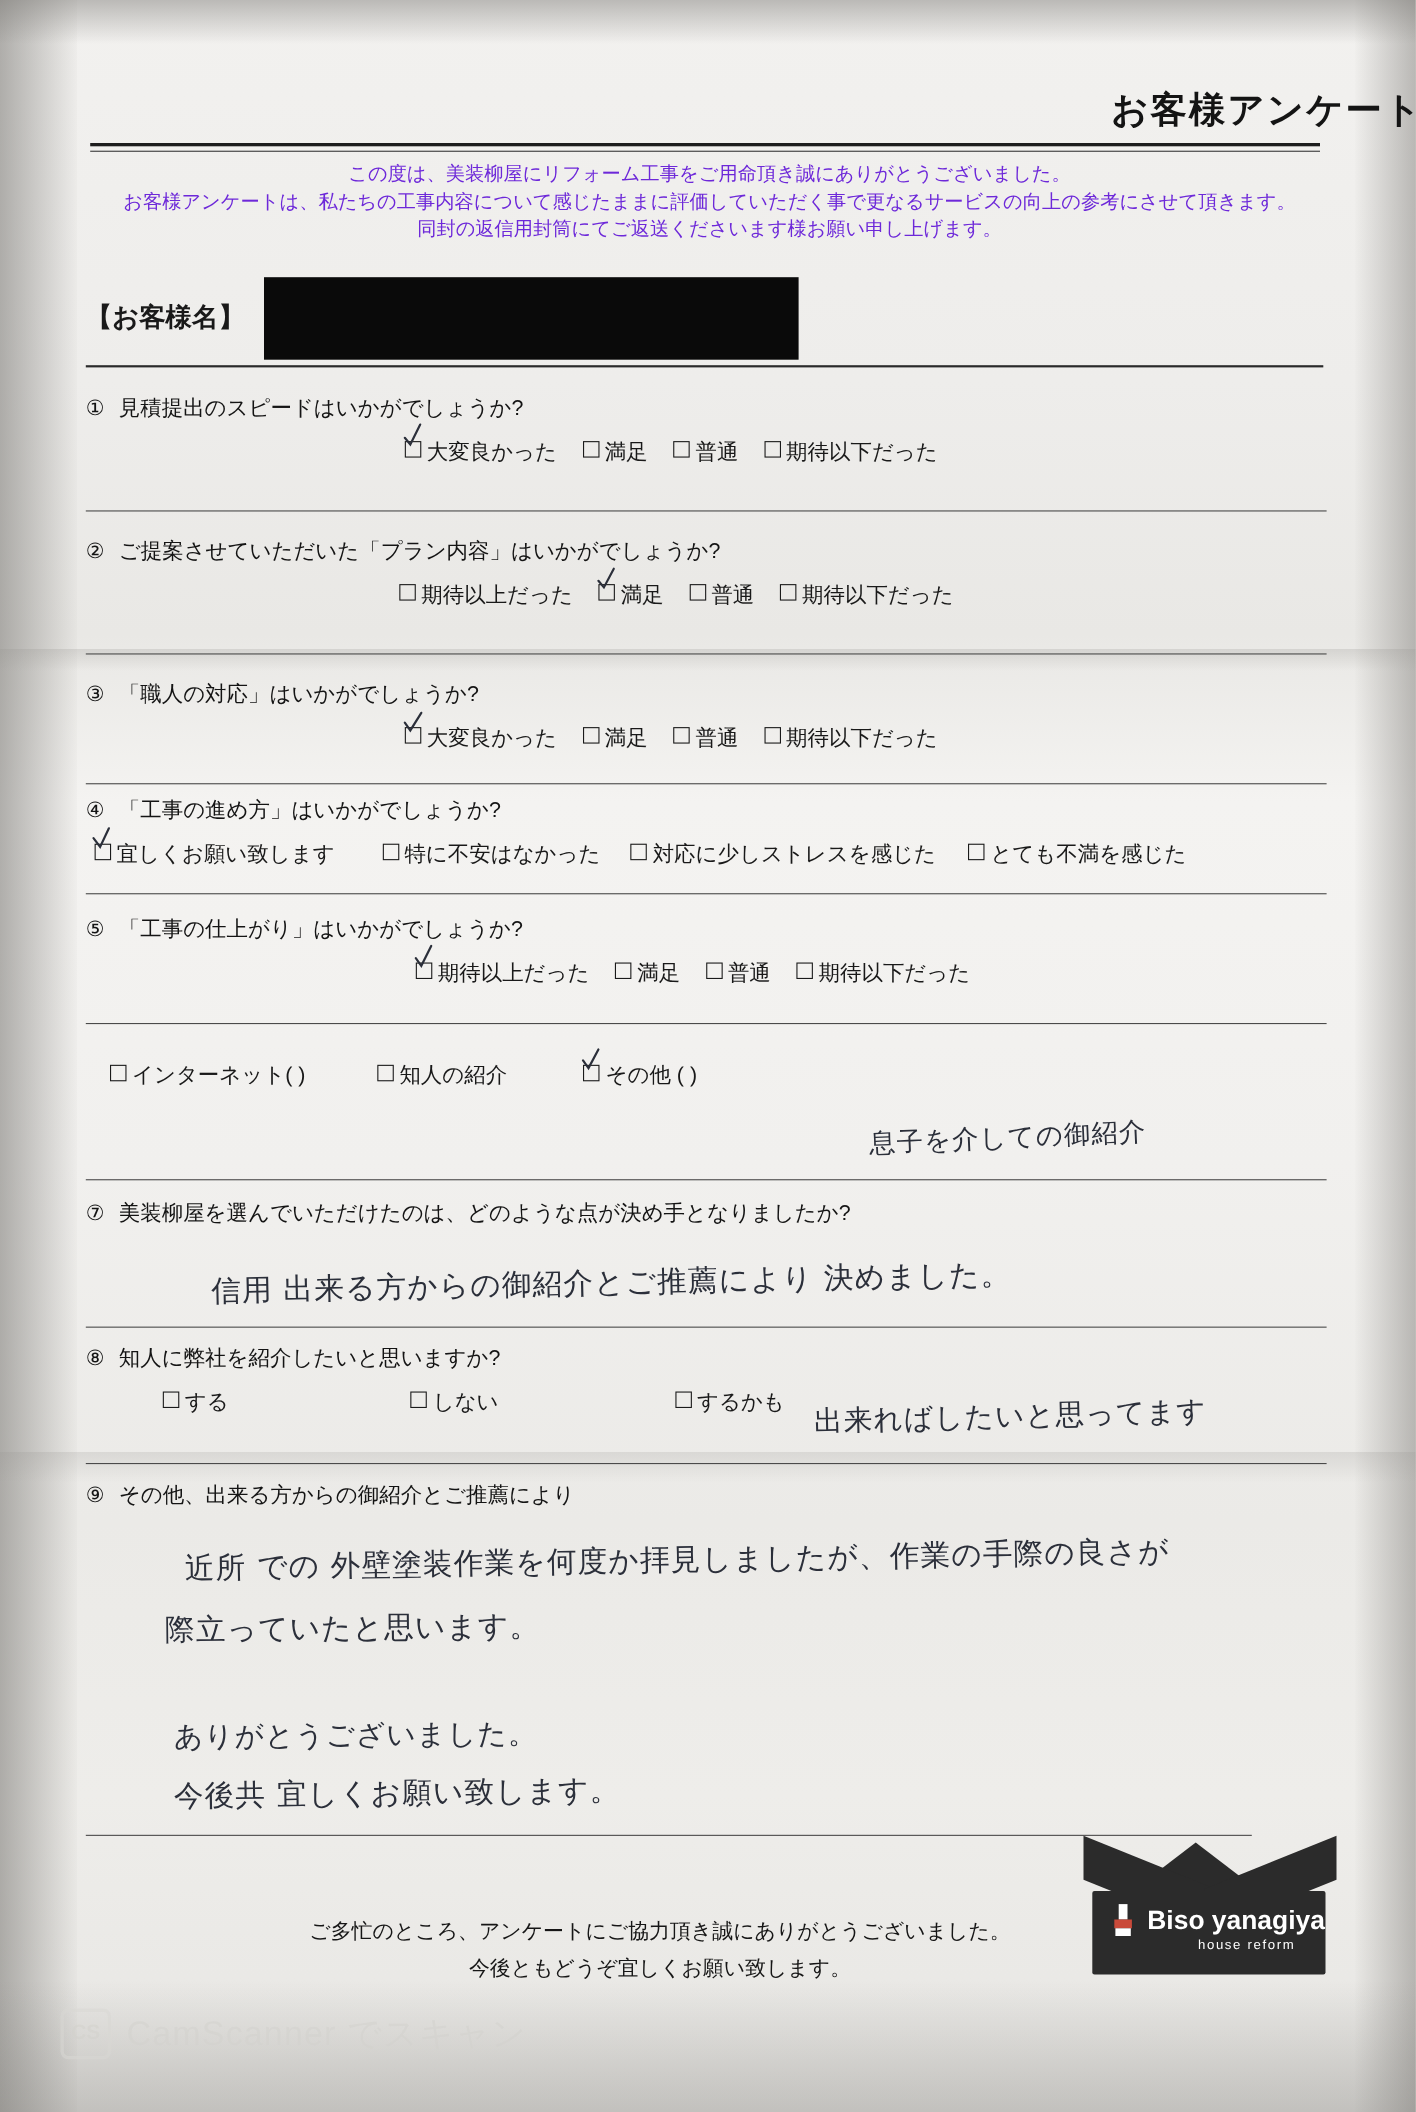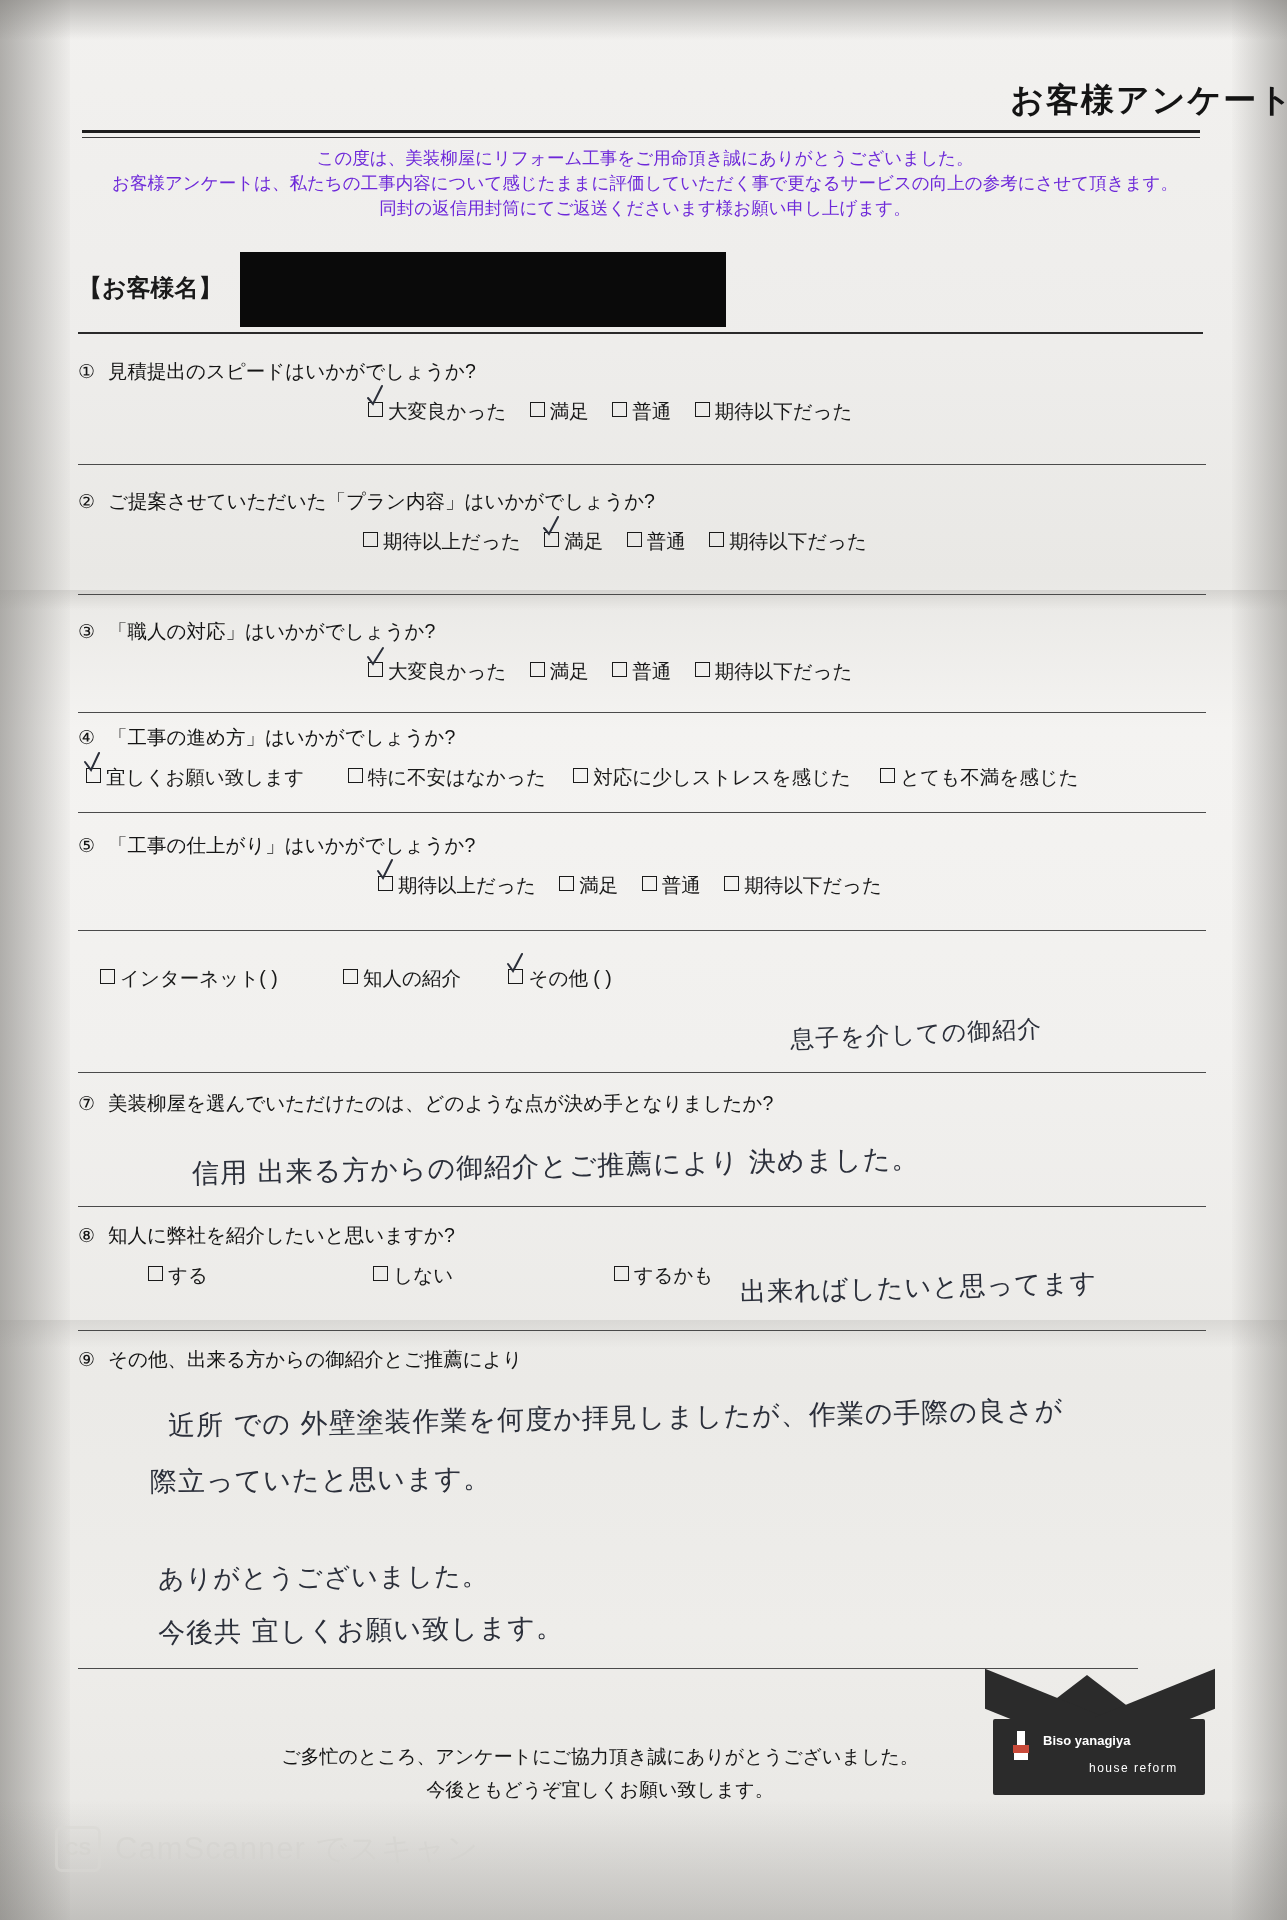--- a/index.html
+++ b/index.html
@@ -211,21 +211,21 @@
   .logo-slope-r {
     position: absolute;
     right: 0px; top: 18px;
     width: 120px; height: 40px;
     background: #2b2b2b;
     transform: skewY(-22deg);
   }
   .logo-name {
     position: absolute;
     left: 58px; top: 58px;
-    font-size: 13px;
+    font-size: 24px;
     font-weight: bold;
     color: #ffffff;
   }
   .logo-sub {
     position: absolute;
     left: 72px; top: 86px;
     font-size: 12px;
     letter-spacing: 1.5px;
     color: #ffffff;
     padding-left: 32px;
@@ -368,21 +368,21 @@
       <span class="opt"><span class="box"></span><span>満足</span></span>
       <span class="opt"><span class="box"></span><span>普通</span></span>
       <span class="opt"><span class="box"></span><span>期待以下だった</span></span>
     </div>
   </div>
   <div class="rule" style="top:930px;"></div>
 
   <div class="q" style="top:952px;">
     <div class="opts" style="padding-left:22px;">
       <span class="opt" style="margin-right:60px;"><span class="box"></span><span>インターネット(                    )</span></span>
-      <span class="opt" style="margin-right:42px;font-family:Liberation Serif, serif;"><span class="box"></span><span>知人の紹介</span></span>
+      <span class="opt" style="margin-right:64px;font-family:Liberation Serif, serif;"><span class="box"></span><span>知人の紹介</span></span>
       <span class="opt"><span class="box"></span><span class="check">
             <svg width="22" height="24" viewBox="0 0 22 24">
               <path d="M3 13 L8 20 L17 3" stroke="#2b2f3a" stroke-width="2" fill="none" stroke-linecap="round"></path>
             </svg>
           </span><span>その他 (                    )</span></span>
     </div>
   </div>
   <div class="hand" style="left:790px; top:1018px; font-size:24px; transform:rotate(-2.5deg);">息子を介しての御紹介</div>
   <div class="rule" style="top:1072px;"></div>
 

